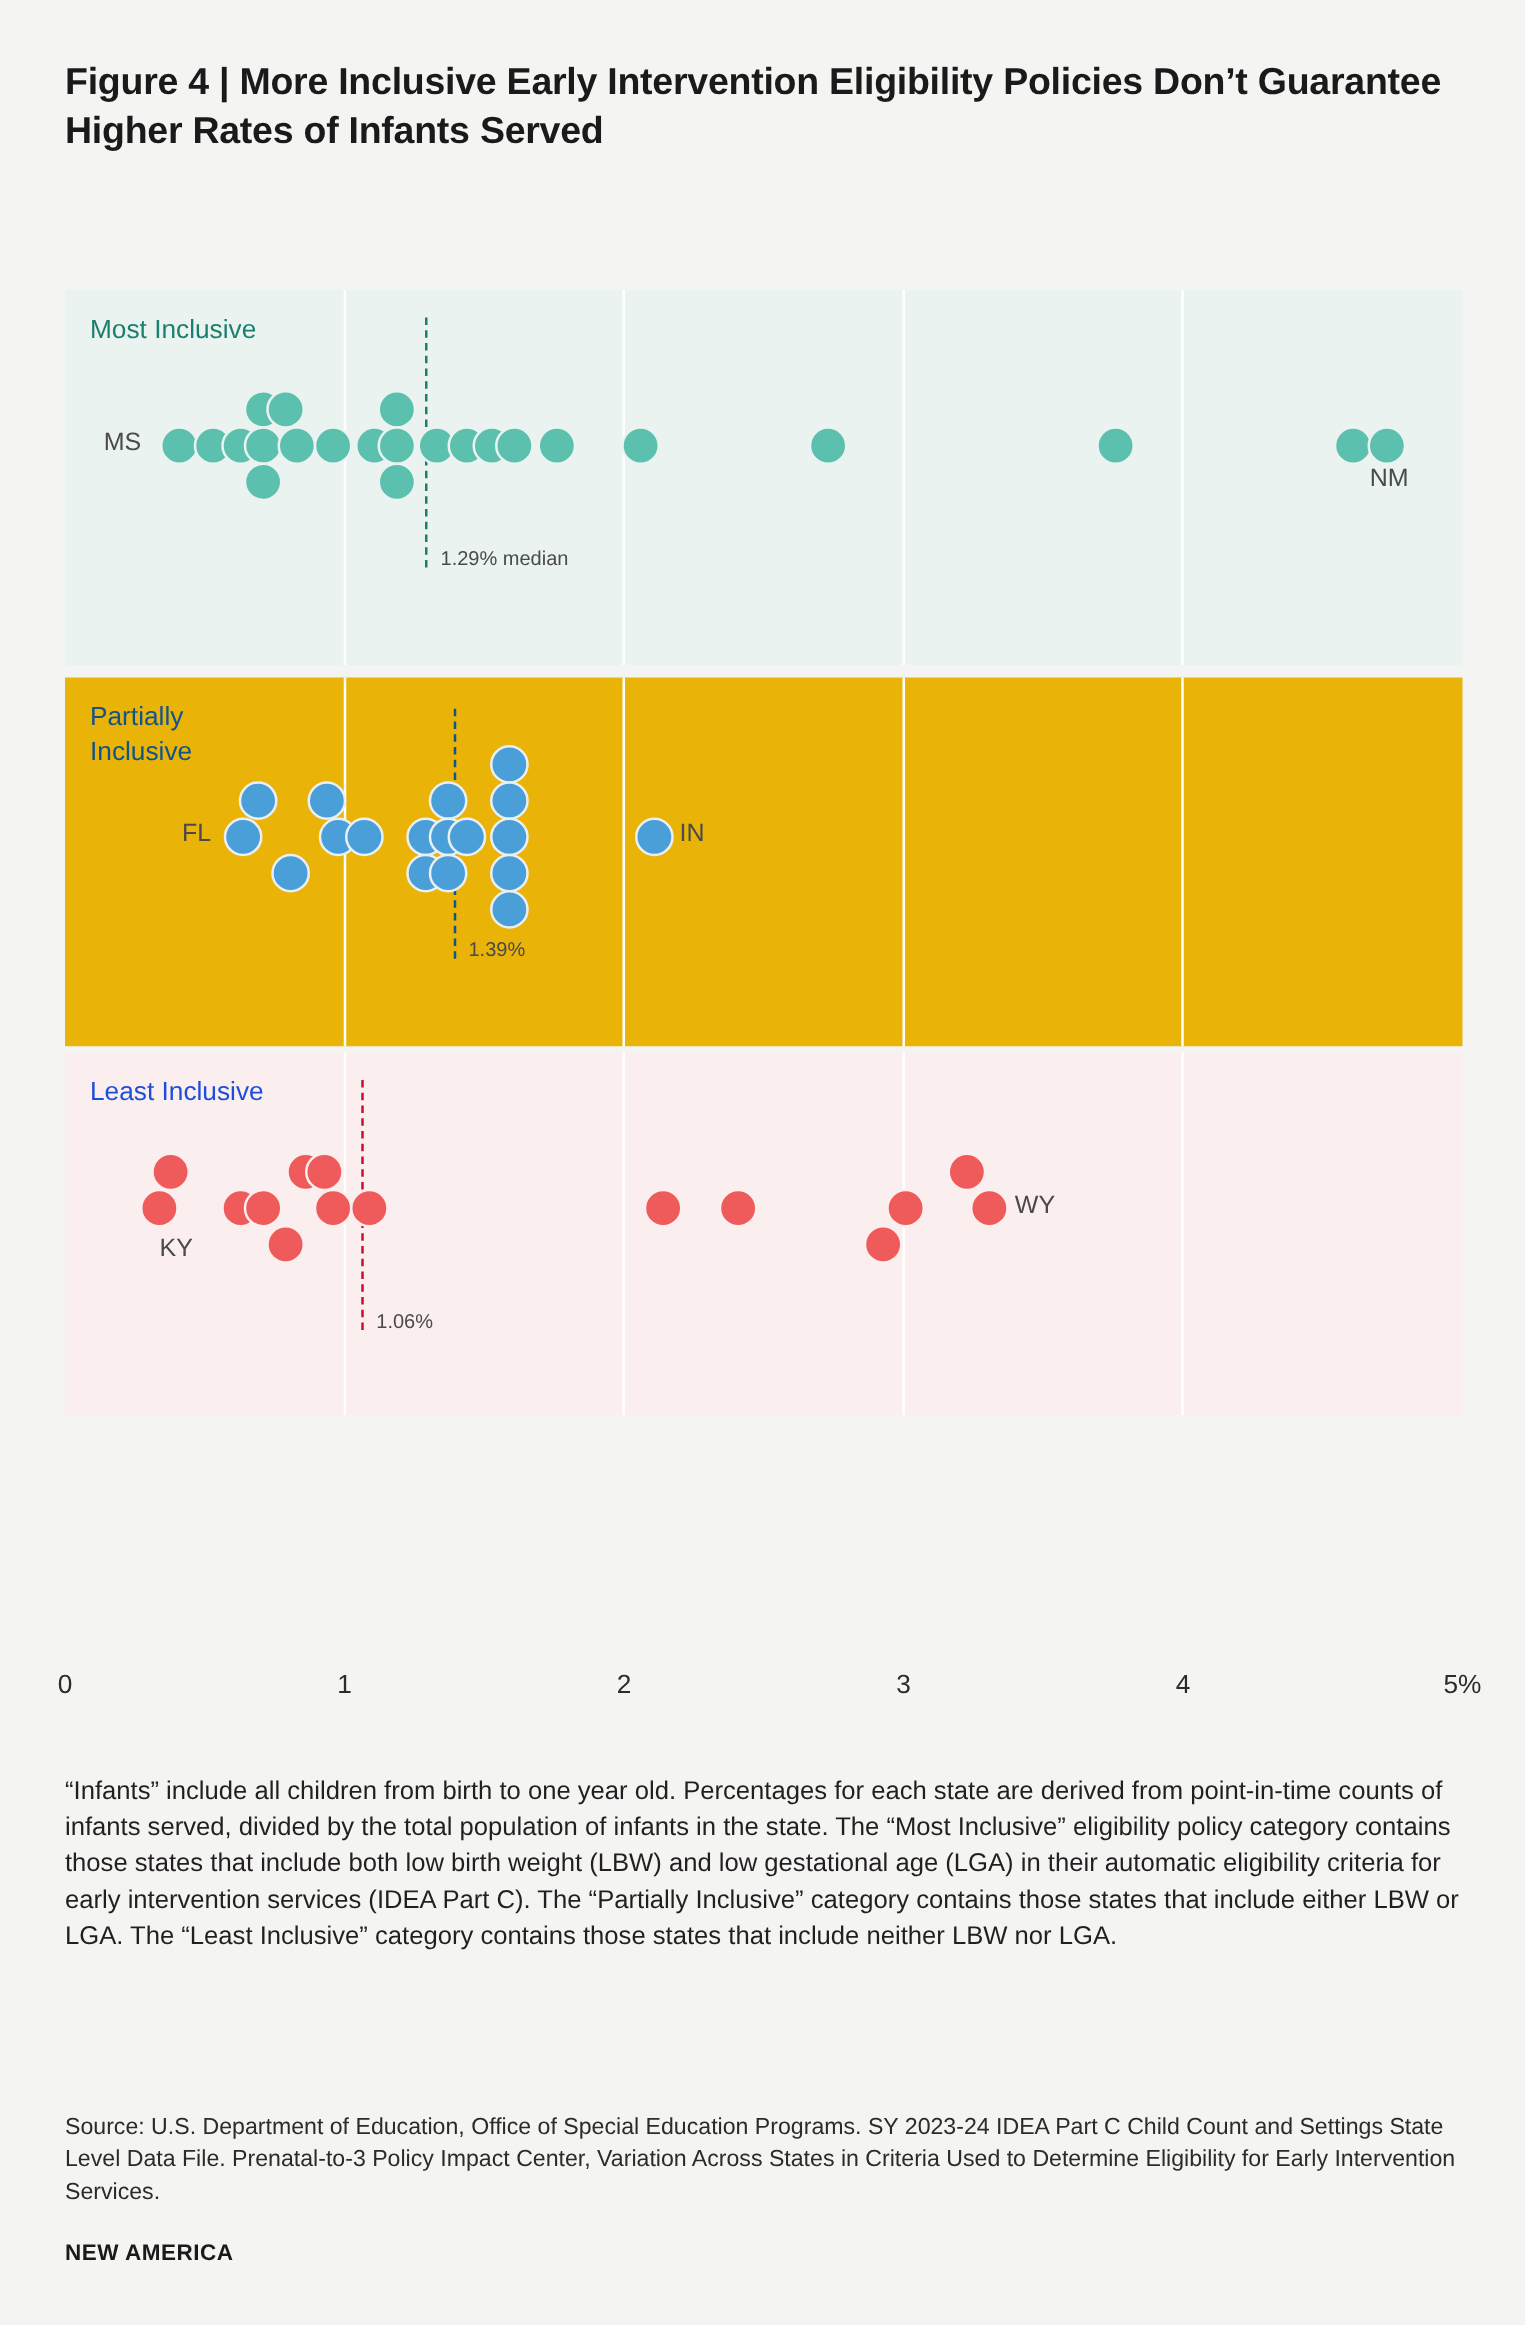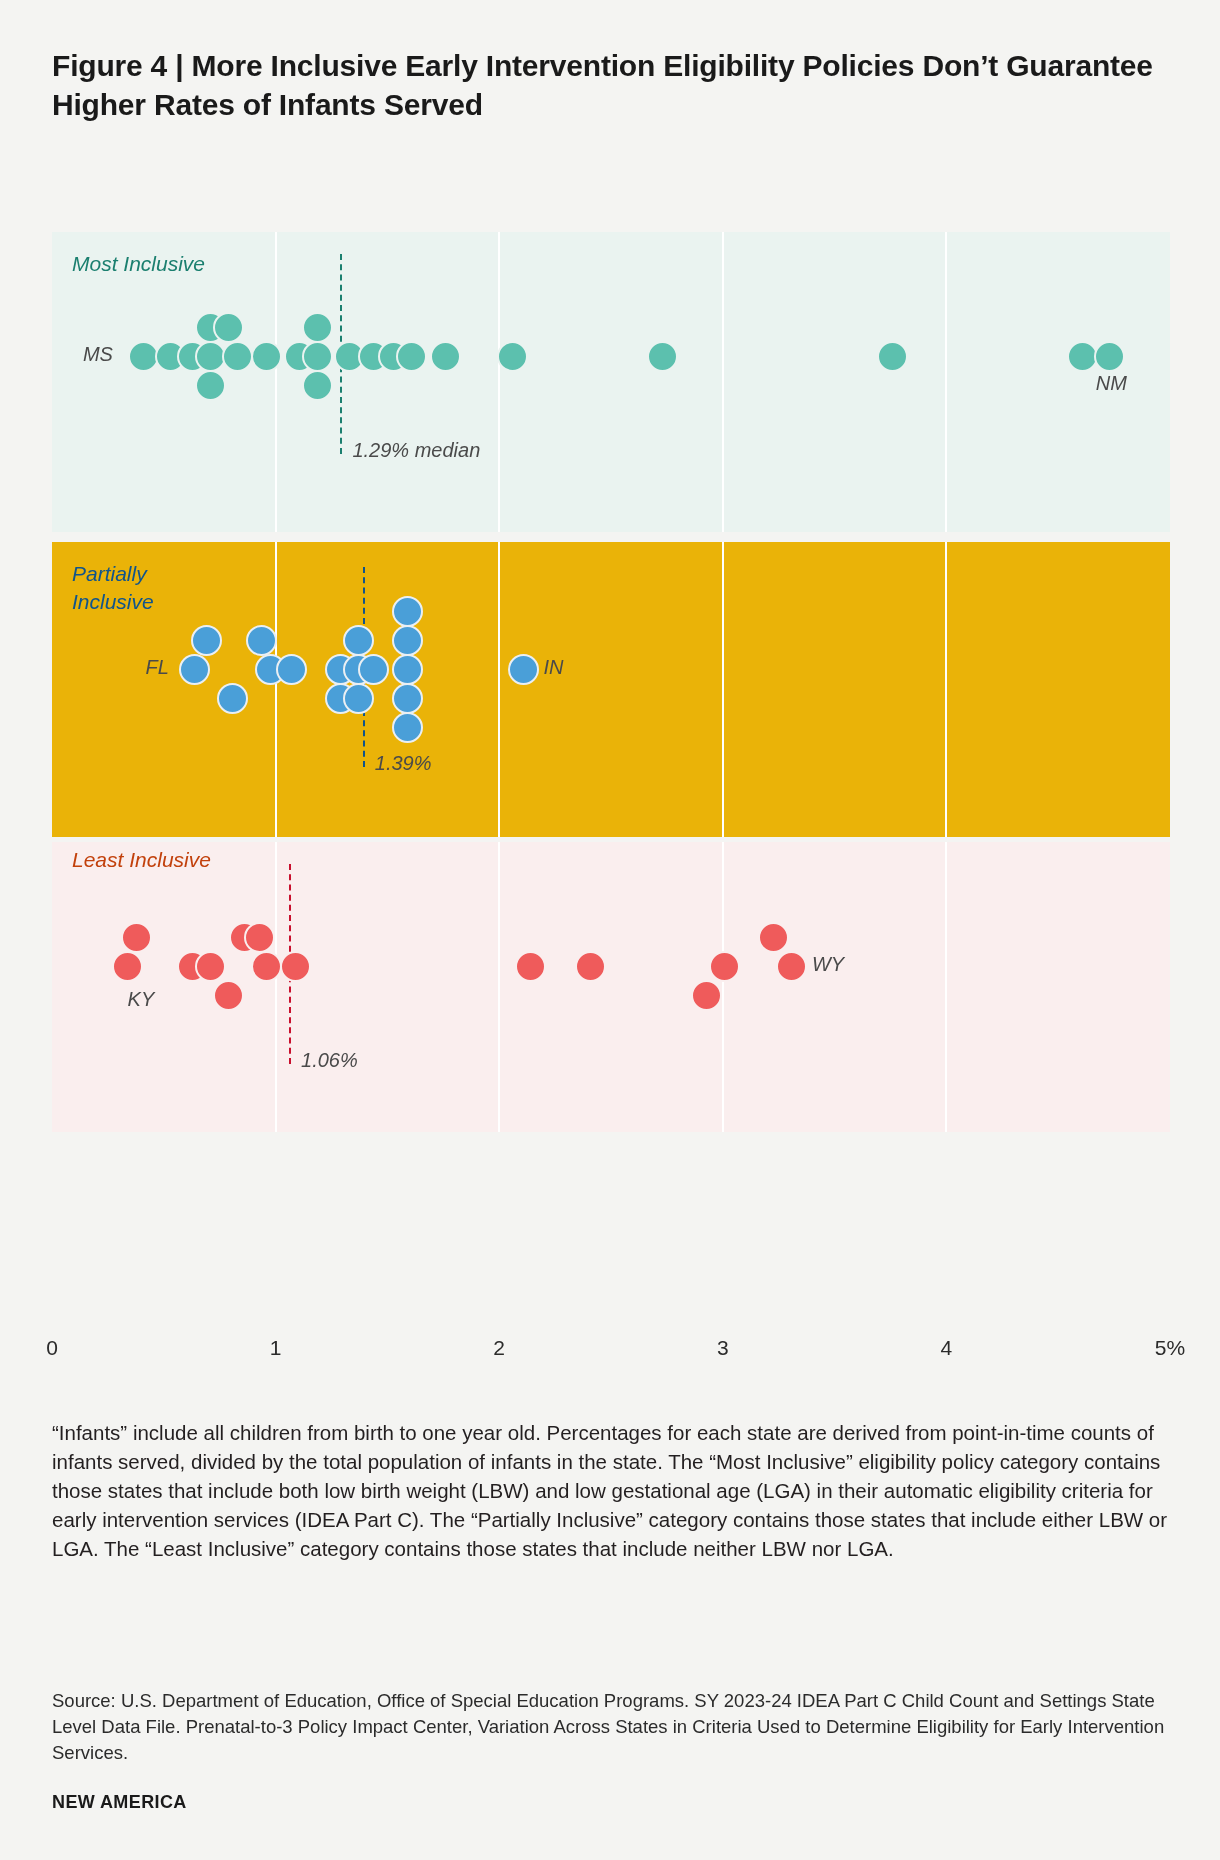--- a/index.html
+++ b/index.html
@@ -48,21 +48,20 @@
     position: absolute;
     left: 52px;
     top: 232px;
     width: 1118px;
     height: 1090px;
   }
   .band {
     position: absolute;
     left: 0;
     width: 1118px;
-    font-style: italic;
   }
   .band-label {
     position: absolute;
     font-size: 21px;
     font-weight: normal;
     line-height: 1.35;
   }
   .gridline {
     position: absolute;
     top: 0;
@@ -77,21 +76,21 @@
     margin-left: -13.5px;
     margin-top: -13.5px;
   }
   .median-line {
     position: absolute;
     width: 0;
     border-left: 2px dashed #000;
   }
   .median-label {
     position: absolute;
-    font-size: 20px;
+    font-size: 16px;
     color: #4a4a4a;
     white-space: nowrap;
   }
   .state-label {
     position: absolute;
     font-size: 20px;
     color: #4a4a4a;
     white-space: nowrap;
   }
 
@@ -210,21 +209,21 @@
         <div class="dot" title="1.58%" style="left: 353.288px; top: 183px; background: rgb(74, 159, 216); border: 2px solid rgb(234, 239, 243);"></div>
         <div class="dot" title="2.1%" style="left: 469.56px; top: 125px; background: rgb(74, 159, 216); border: 2px solid rgb(234, 239, 243);"></div>
         <div class="state-label" style="left: 116.868px; top: 114px; transform: translateX(-100%);">FL</div>
         <div class="state-label" style="left: 491.56px; top: 114px;">IN</div>
       </div>
       <div class="band" style="top: 610px; height: 290px; background: rgb(250, 238, 238);">
         <div class="gridline" style="left: 222.6px; height: 290px;"></div>
         <div class="gridline" style="left: 446.2px; height: 290px;"></div>
         <div class="gridline" style="left: 669.8px; height: 290px;"></div>
         <div class="gridline" style="left: 893.4px; height: 290px;"></div>
-        <div class="band-label" style="left: 20px; top: 4px; color: #c2410c; width: 160px;">Least Inclusive</div>
+        <div class="band-label" style="left: 20px; top: 18px; color: #1d4ed8; width: 160px;">Least Inclusive</div>
         <div class="median-line" style="left: 237.016px; top: 22px; height: 200px; border-color: rgb(200, 16, 46);"></div>
         <div class="median-label" style="left: 249.016px; top: 207px;">1.06%</div>
         <div class="dot" title="0.37%" style="left: 82.732px; top: 93px; background: rgb(239, 91, 91); border: 2px solid rgb(250, 238, 238);"></div>
         <div class="dot" title="0.33%" style="left: 73.788px; top: 122px; background: rgb(239, 91, 91); border: 2px solid rgb(250, 238, 238);"></div>
         <div class="dot" title="0.62%" style="left: 138.632px; top: 122px; background: rgb(239, 91, 91); border: 2px solid rgb(250, 238, 238);"></div>
         <div class="dot" title="0.7%" style="left: 156.52px; top: 122px; background: rgb(239, 91, 91); border: 2px solid rgb(250, 238, 238);"></div>
         <div class="dot" title="0.78%" style="left: 174.408px; top: 151px; background: rgb(239, 91, 91); border: 2px solid rgb(250, 238, 238);"></div>
         <div class="dot" title="0.85%" style="left: 190.06px; top: 93px; background: rgb(239, 91, 91); border: 2px solid rgb(250, 238, 238);"></div>
         <div class="dot" title="0.92%" style="left: 205.712px; top: 93px; background: rgb(239, 91, 91); border: 2px solid rgb(250, 238, 238);"></div>
         <div class="dot" title="0.95%" style="left: 212.42px; top: 122px; background: rgb(239, 91, 91); border: 2px solid rgb(250, 238, 238);"></div>

